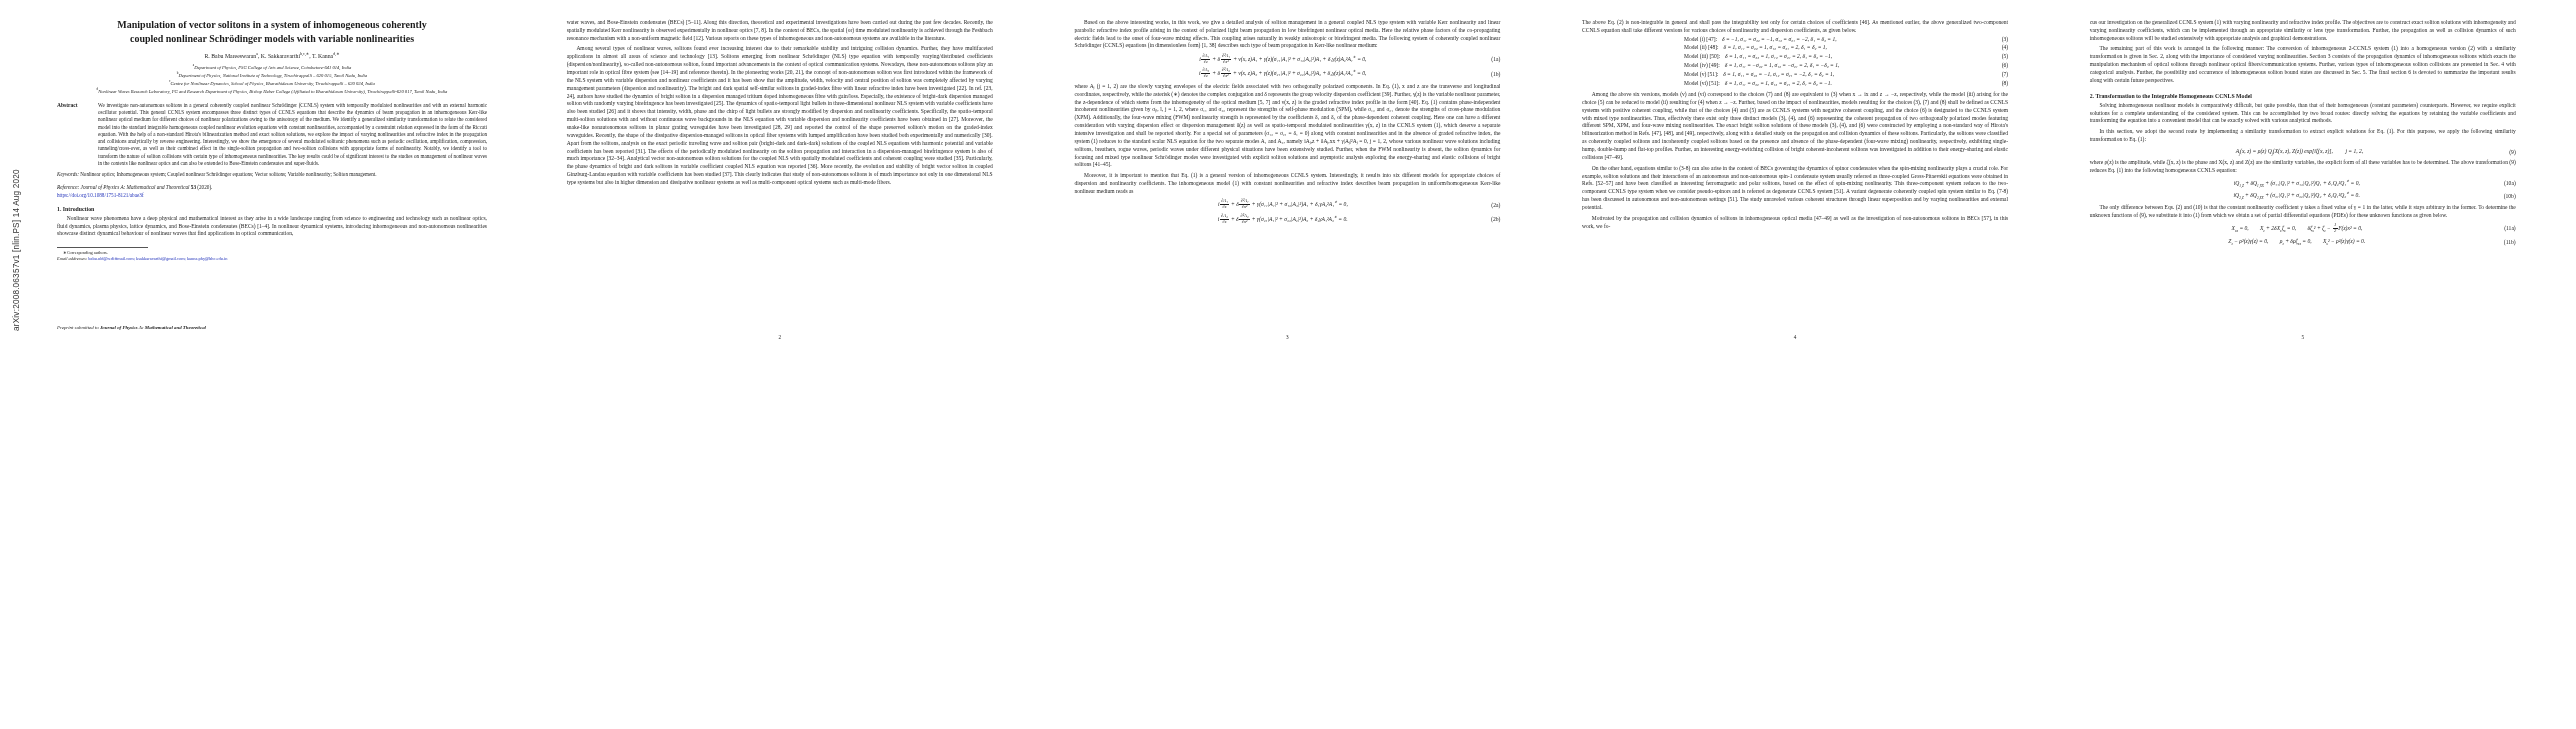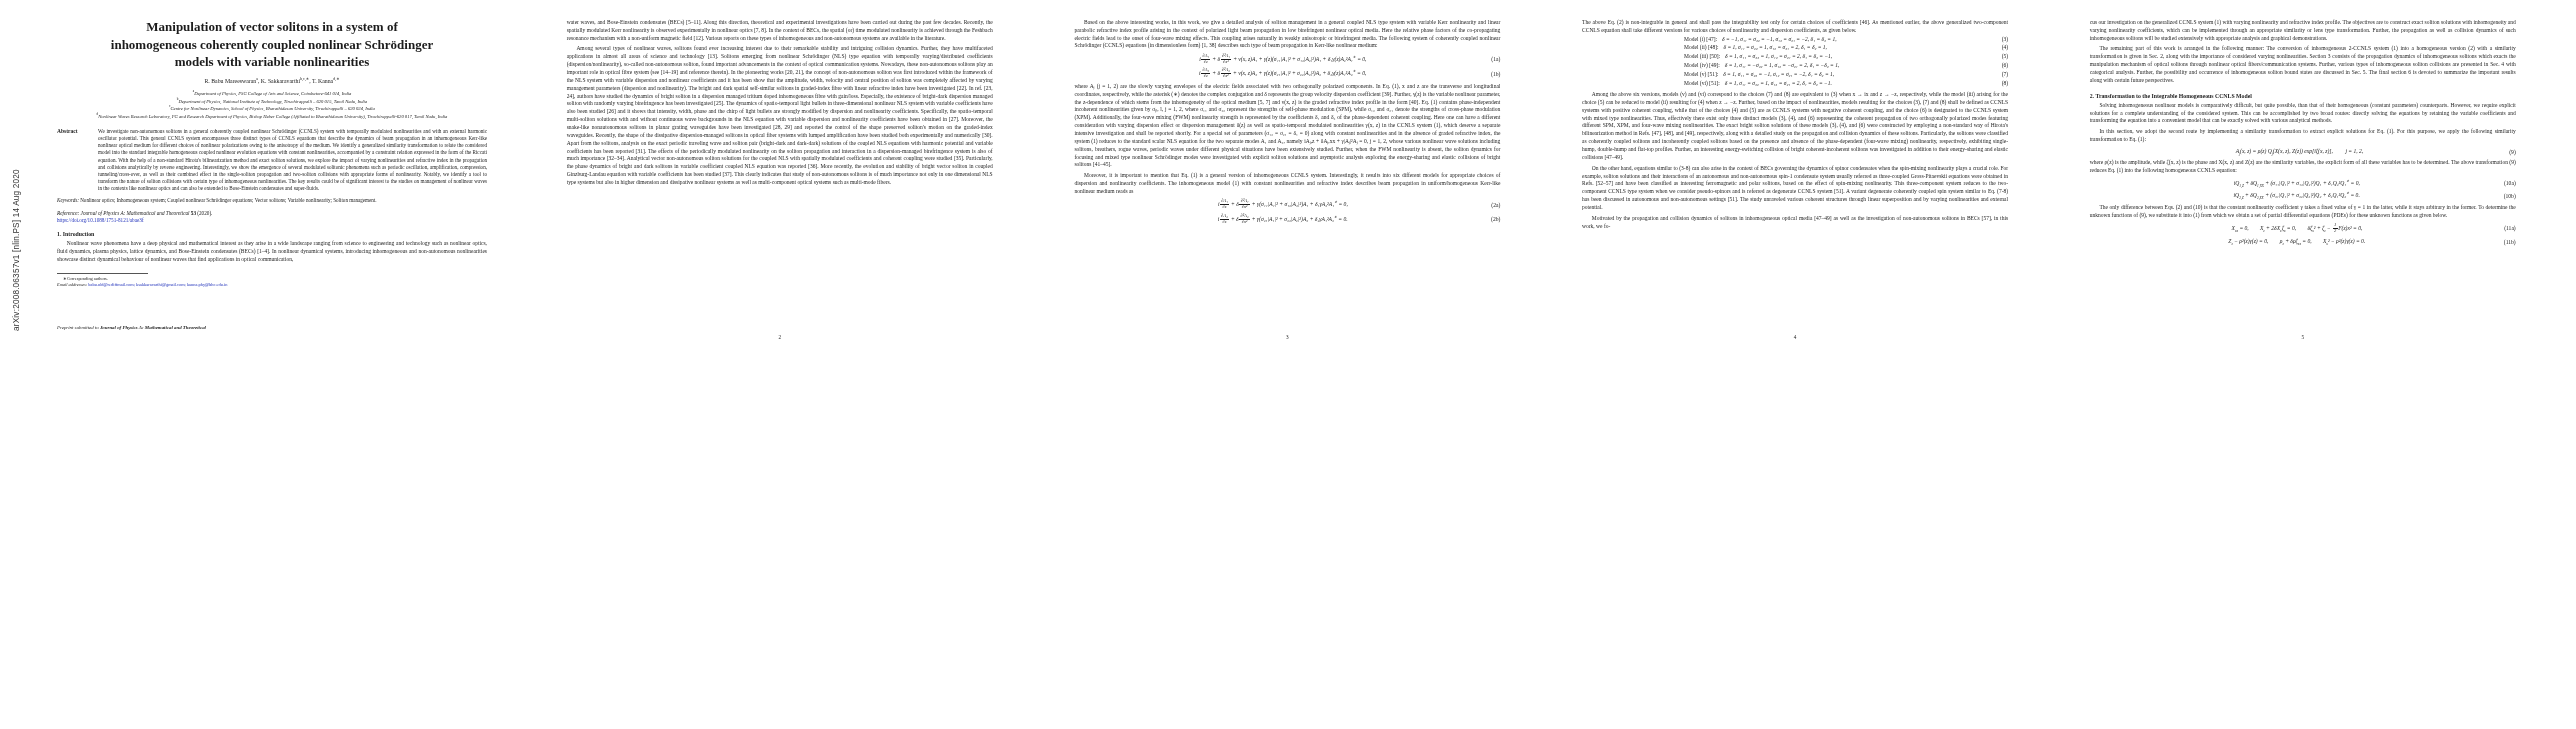--- a/index.html
+++ b/index.html
@@ -14,21 +14,21 @@
 
   
   .arxiv {
     position:absolute; left:12px; top:331px;
     transform:rotate(-90deg); transform-origin:0 0;
     white-space:nowrap; font-family:"Liberation Sans", sans-serif;
     font-size:8.2px; letter-spacing:0.2px; color:#333;
   }
 
   
-  .title { max-width:340px; margin:0 auto; text-align:center; font-size:13px; line-height:1.35; font-weight:bold; }
+  .title { max-width:340px; margin:0 auto; text-align:center; font-size:10px; line-height:1.35; font-weight:bold; }
   .authors { margin-top:5.5px; text-align:center; font-size:5.8px; }
   .authors sup { font-size:4px; }
   .affils { margin-top:4.3px; }
   .affil { text-align:center; font-style:italic; font-size:4.6px; line-height:1.4; }
   .affil sup { font-size:3.3px; font-style:normal; }
   .abs-row { margin-top:7.3px; display:flex; gap:6px; }
   .abs-label { font-weight:bold; font-size:5.5px; width:35px; flex:0 0 35px; }
   .abs-text { flex:1; font-size:5.1px; line-height:1.42; text-align:justify; }
   .keywords { margin-top:4.3px; font-size:5.1px; line-height:1.4; text-align:justify; }
   .kw-label { font-style:italic; }

